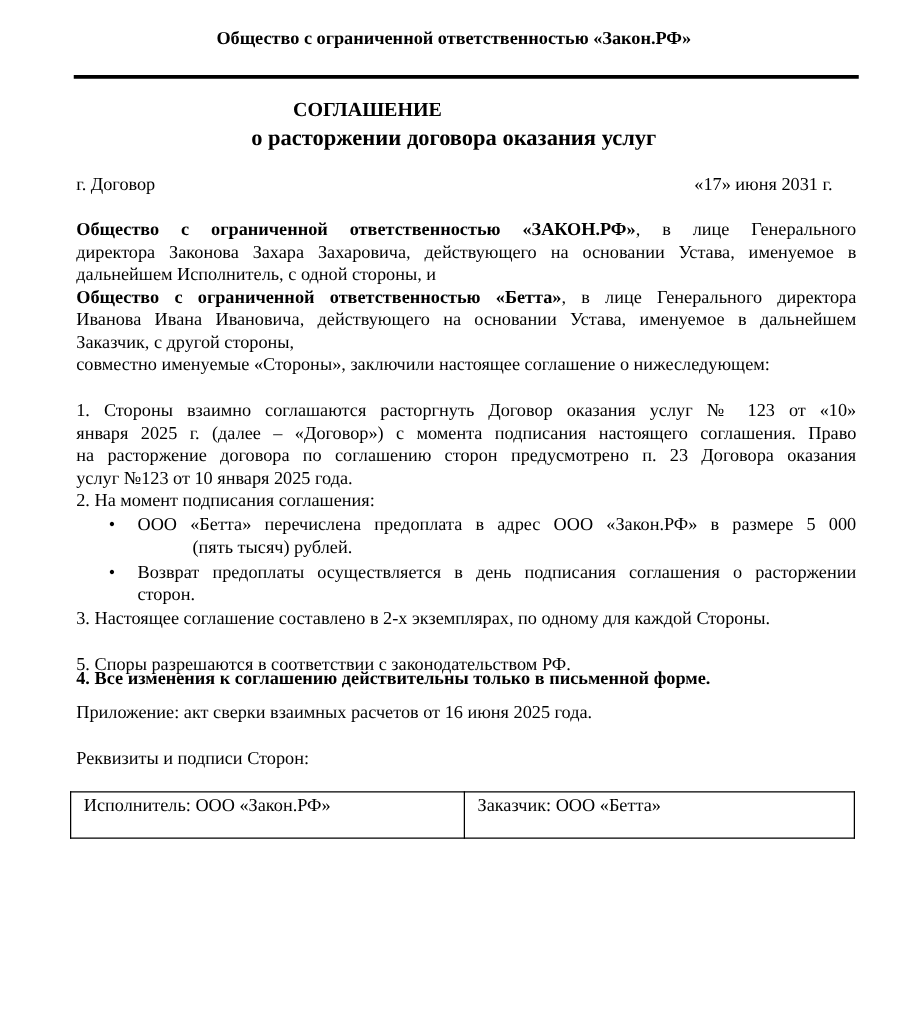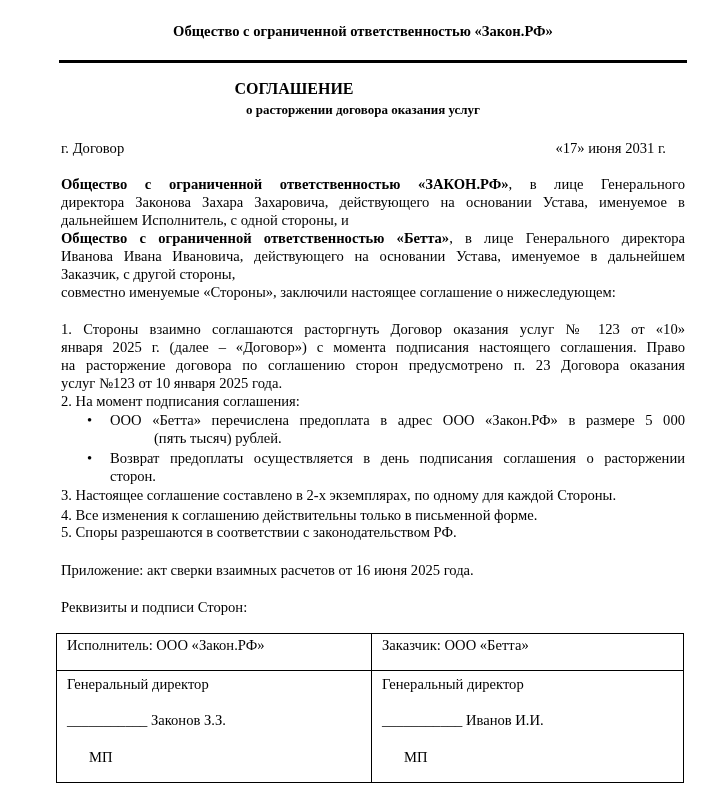--- a/index.html
+++ b/index.html
@@ -5,21 +5,21 @@
   html, body { margin: 0; padding: 0; background: #ffffff; }
   body {
     width: 726px; height: 812px; position: relative; overflow: hidden;
     font-family: "Liberation Serif", "DejaVu Serif", serif;
     color: #000; font-size: 14.6px; line-height: 18.3px;
   }
   .abs { position: absolute; }
   .org-header { left: 0; width: 726px; top: 22px; text-align: center; font-weight: bold; font-size: 14.6px; }
   .hr { left: 59px; width: 628px; top: 60px; height: 2.5px; background: #000; }
   .title { left: 0; width: 588px; top: 80px; text-align: center; font-weight: bold; font-size: 16px; }
-  .subtitle { left: 0; width: 726px; top: 101px; text-align: center; font-weight: bold; font-size: 13px; }
+  .subtitle { left: 0; width: 726px; top: 101px; text-align: center; font-weight: bold; font-size: 18px; }
   .city { left: 61px; top: 139px; }
   .date { right: 60px; top: 139px; }
   .line { left: 61px; white-space: nowrap; }
   .jline { left: 61px; width: 624px; text-align: justify; text-align-last: justify; white-space: nowrap; }
   .bullet { left: 87px; }
   .btext { left: 110px; width: 575px; }
   .bjline { left: 110px; width: 575px; text-align: justify; text-align-last: justify; white-space: nowrap; }
   .b { font-weight: bold; }
   table.sig {
     position: absolute; left: 56px; top: 633px; width: 628px;
@@ -60,38 +60,26 @@
 
 <div class="abs bullet" style="top:411px;">•</div>
 <div class="abs bjline" style="top:411px;">ООО «Бетта» перечислена предоплата в адрес ООО «Закон.РФ» в размере 5 000</div>
 <div class="abs btext" style="top:429px;margin-left:44px;">(пять тысяч) рублей.</div>
 
 <div class="abs bullet" style="top:449px;">•</div>
 <div class="abs bjline" style="top:449px;">Возврат предоплаты осуществляется в день подписания соглашения о расторжении</div>
 <div class="abs btext" style="top:467px;">сторон.</div>
 
 <div class="abs line" style="top:486px;">3. Настоящее соглашение составлено в 2-х экземплярах, по одному для каждой Стороны.</div>
-<div class="abs line" style="top:506px;">4. Все изменения к соглашению действительны только в письменной форме.</div>
+<div class="abs line" style="top:534px;font-weight:bold;">4. Все изменения к соглашению действительны только в письменной форме.</div>
 <div class="abs line" style="top:523px;">5. Споры разрешаются в соответствии с законодательством РФ.</div>
 
 <div class="abs line" style="top:561px;">Приложение: акт сверки взаимных расчетов от 16 июня 2025 года.</div>
 <div class="abs line" style="top:598px;">Реквизиты и подписи Сторон:</div>
 
 <table class="sig">
   <tbody>
       <tr class="r1">
     <td class="c1">Исполнитель: ООО «Закон.РФ»</td>
     <td>Заказчик: ООО «Бетта»</td>
   </tr>
-  <tr class="r2">
-    <td class="c1">
-      <div>Генеральный директор</div>
-      <div class="sigline"><span>___________</span><span> Законов З.З.</span></div>
-      <div class="mp">МП</div>
-    </td>
-    <td>
-      <div>Генеральный директор</div>
-      <div class="sigline"><span>___________</span><span> Иванов И.И.</span></div>
-      <div class="mp">МП</div>
-    </td>
-  </tr>
 </tbody>
   </table>
 
 </body></html>

